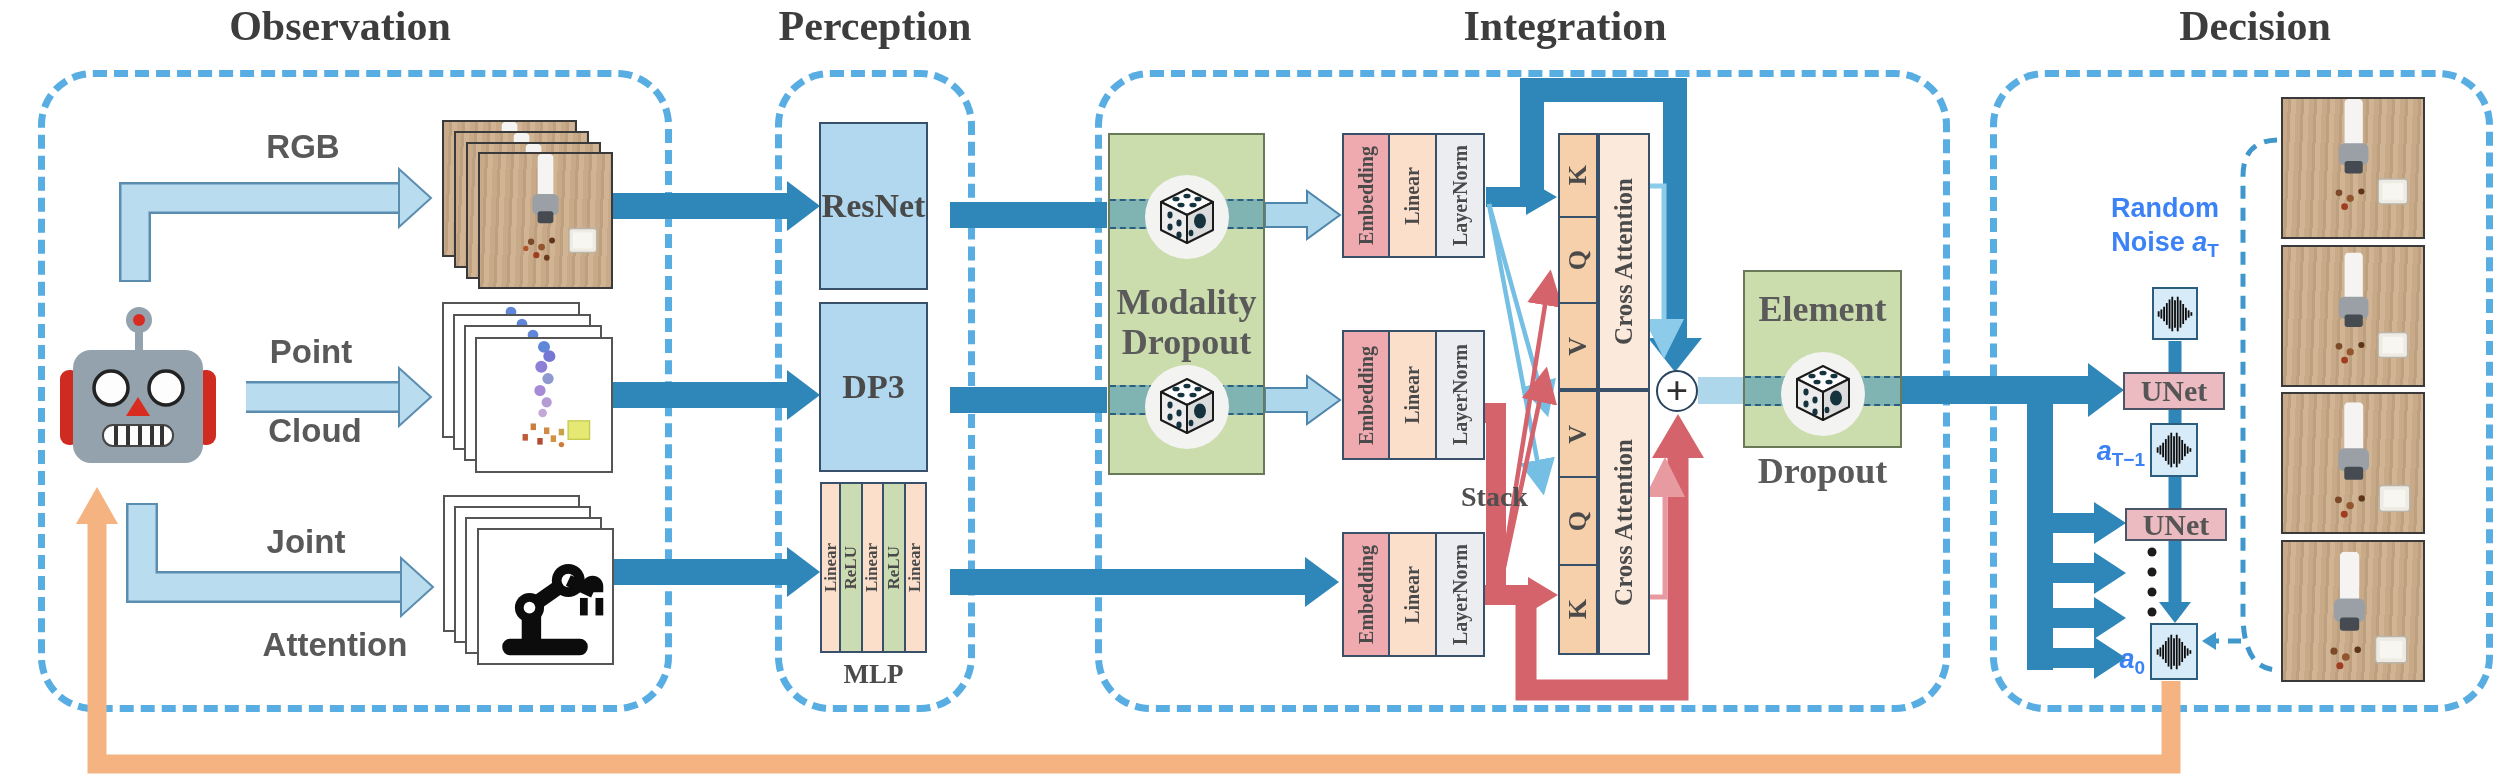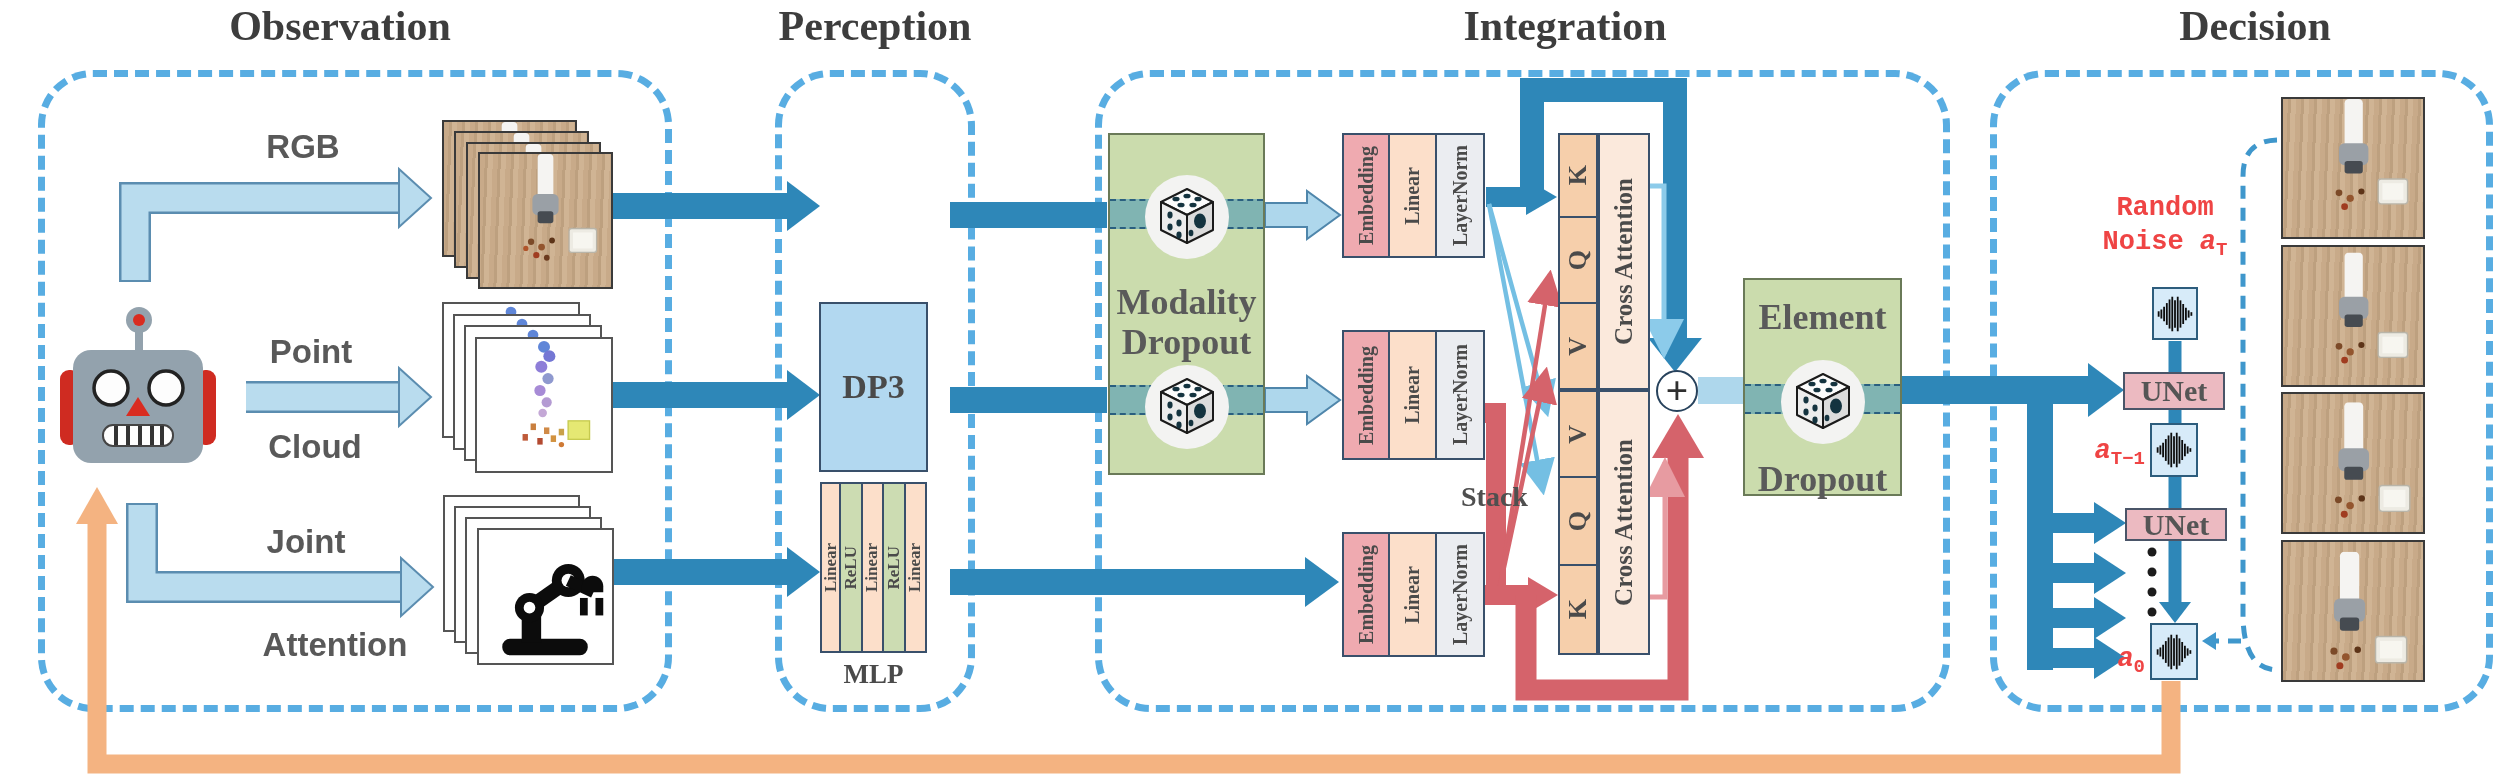--- a/index.html
+++ b/index.html
@@ -45,21 +45,21 @@
   .calabel { position:absolute; background:#fbe9dc; border:2px solid #39506b; display:flex; align-items:center; justify-content:center; }
 
   .pluscircle { position:absolute; width:42px; height:42px; border-radius:50%; background:#fff;
                 border:2.5px solid #27425c; display:flex; align-items:center; justify-content:center;
                 font-weight:bold; font-size:40px; color:#2f2f2f; line-height:1; }
 
   .unet { position:absolute; background:#ecbac1; border:2px solid #4a5568; display:flex; align-items:center;
           justify-content:center; font-weight:bold; font-size:30px; color:#555; }
   .wavebox { position:absolute; background:#d7ebf9; border:2px solid #2d5d7d; display:flex; align-items:center; justify-content:center; }
 
-  .mathlabel { position:absolute; font-weight:bold; font-size:27px; color:#ef4444; font-family:Liberation Mono, monospace; }
+  .mathlabel { position:absolute; font-weight:bold; font-size:27px; color:#3b82f6; font-family:Liberation Sans, sans-serif; }
   .mathlabel i { font-style:italic; }
   .mathlabel sub { font-size:19px; }
 
   .stack { position:absolute; }
   .frame { position:absolute; border:2px solid #3a3a3a; background:#fff; overflow:hidden; }
   .frame.white { border:2px solid #555; }
   .wood { background:repeating-linear-gradient(92deg,#c8aa89 0px,#c8aa89 5px,#bda07f 5px,#bda07f 8px,#d0b494 8px,#d0b494 13px); }
   .frame svg { position:absolute; left:0; top:0; width:100%; height:100%; }
   .pose2 svg { transform:translateY(4%); }
   .pose3 svg { transform:translateY(8%) scale(1.04); }
@@ -219,21 +219,21 @@
           <line x1="75" y1="128" x2="75" y2="147"></line>
           <line x1="87" y1="128" x2="87" y2="147"></line>
           <line x1="99" y1="128" x2="99" y2="147"></line>
           <line x1="109" y1="128" x2="109" y2="147"></line>
         </g>
     </svg>
   </div>
 
   <div class="obslabel content" style="left:303px;top:128px;">RGB</div>
   <div class="obslabel content" style="left:311px;top:333px;">Point</div>
-  <div class="obslabel content" style="left:315px;top:428px;">Cloud</div>
+  <div class="obslabel content" style="left:315px;top:412px;">Cloud</div>
   <div class="obslabel content" style="left:306px;top:523px;">Joint</div>
   <div class="obslabel content" style="left:335px;top:626px;">Attention</div>
 
   <div class="stack content" style="left:442px;top:120px;width:172px;height:170px;">
     <div class="frame wood" style="left:0;top:0;width:135px;height:137px;">
         <svg viewBox="0 0 100 100" preserveAspectRatio="none">
           <rect x="44" y="0" width="12" height="30" rx="3" fill="#f5f4f2"></rect>
           <rect x="40" y="26" width="20" height="16" rx="4" fill="#9aa0a6"></rect>
           <rect x="44" y="38" width="12" height="9" rx="2" fill="#464b51"></rect>
         </svg>
@@ -335,20 +335,23 @@
         <circle cx="52" cy="80" r="15"></circle>
           <circle cx="52" cy="80" r="6" fill="#fff"></circle>
         <line x1="92" y1="52" x2="118" y2="64" stroke="#0c0c0c" stroke-width="12"></line>
         <path d="M106,58 a11 11 0 0 1 22,0 v6 h-22 z"></path>
         <rect x="104" y="70" width="8" height="18"></rect>
           <rect x="120" y="70" width="8" height="18"></rect>
       </svg>
     </div>
   </div>
 
+  <div class="bigbox content" style="left:819px;top:122px;width:109px;height:168px;">
+      <span>ResNet</span>
+    </div>
   <div class="bigbox content" style="left:819px;top:302px;width:109px;height:170px;text-align:right;">
       <span>DP3</span>
     </div>
   <div class="cellrow content" style="left:820px;top:482px;height:171px;">
     <div class="cell mlpbar-lin">
         <span class="vt" style="font-size:17px;">Linear</span>
       </div>
     <div class="cell mlpbar-relu">
         <span class="vt" style="font-size:17px;">ReLU</span>
       </div>
@@ -479,21 +482,21 @@
       </div>
   </div>
   <div class="calabel content" style="left:1598px;top:390px;width:52px;height:265px;">
       <span class="vt" style="font-size:25px;">Cross Attention</span>
     </div>
 
   <div class="pluscircle content" style="left:1656px;top:370px;">
       <span>+</span>
     </div>
 
-  <div class="greenbox content" style="left:1743px;top:270px;width:159px;height:218px;margin-top:8px;">
+  <div class="greenbox content" style="left:1743px;top:270px;width:159px;height:178px;">
     <div class="gtext" style="top:16px;">Element</div>
     <div class="band" style="top:104px;"></div>
     <div class="dice" style="top:78px;">
       <svg width="88" height="88" viewBox="0 0 88 88">
           <circle cx="44" cy="44" r="42" fill="#f3f3f2"></circle>
           <g stroke="#1a1a1a" stroke-width="2" stroke-linejoin="round">
             <polygon points="44,16 70,29 44,42 18,29" fill="#fcfcfc"></polygon>
             <polygon points="18,29 44,42 44,70 18,57" fill="#ececec"></polygon>
             <polygon points="44,42 70,29 70,57 44,70" fill="#dcdcdc"></polygon>
           </g>

